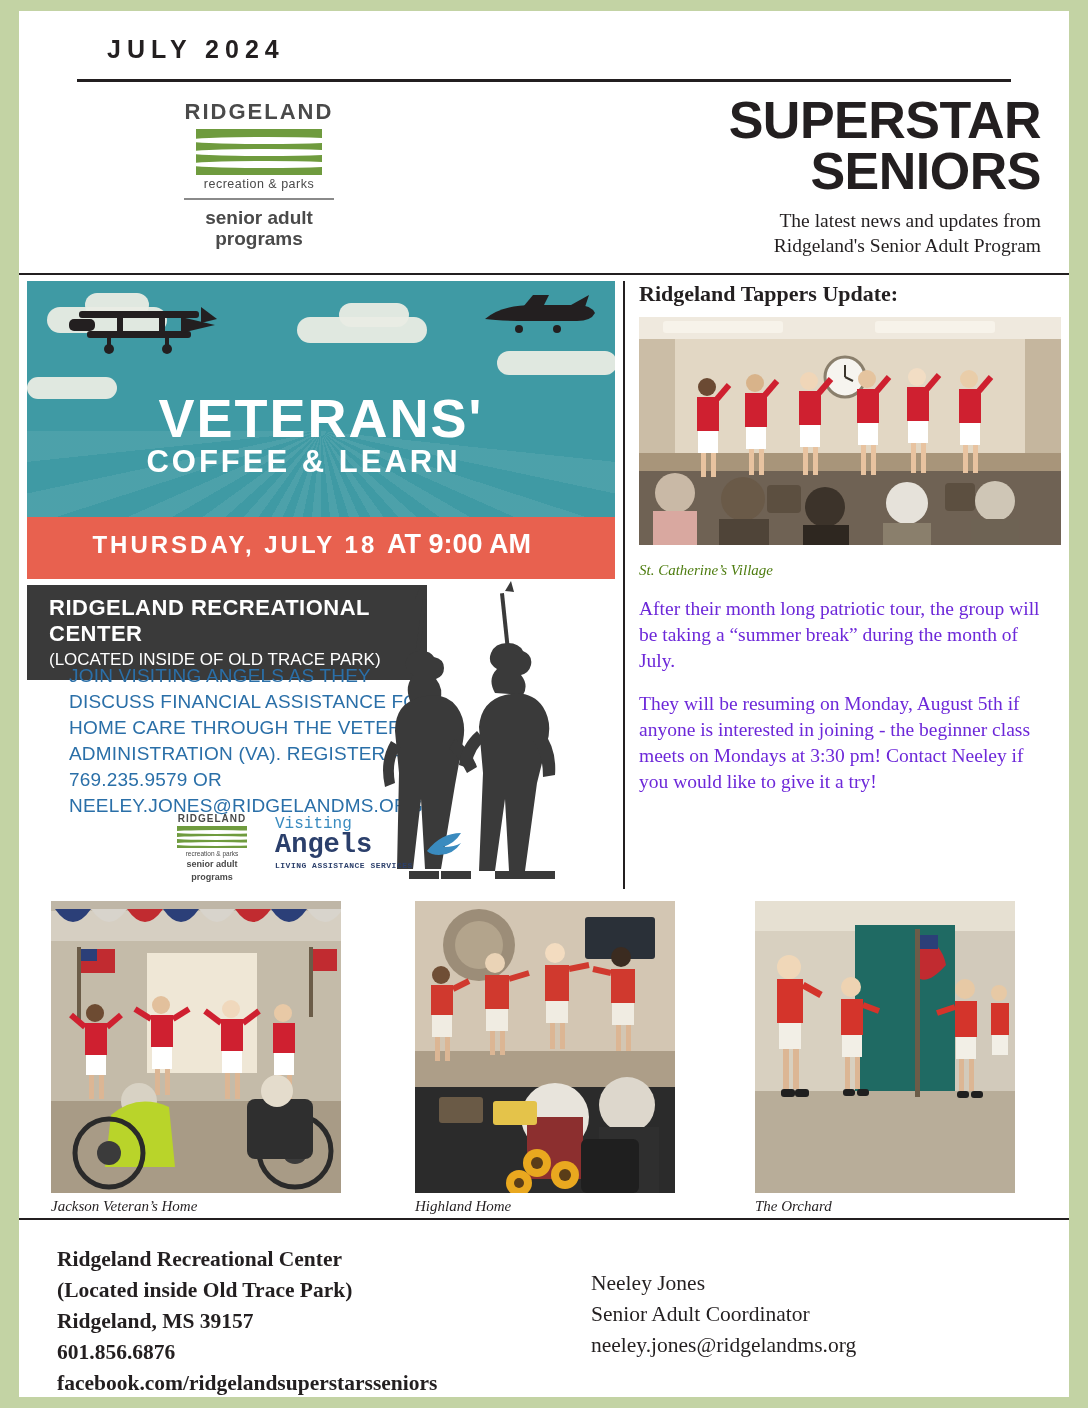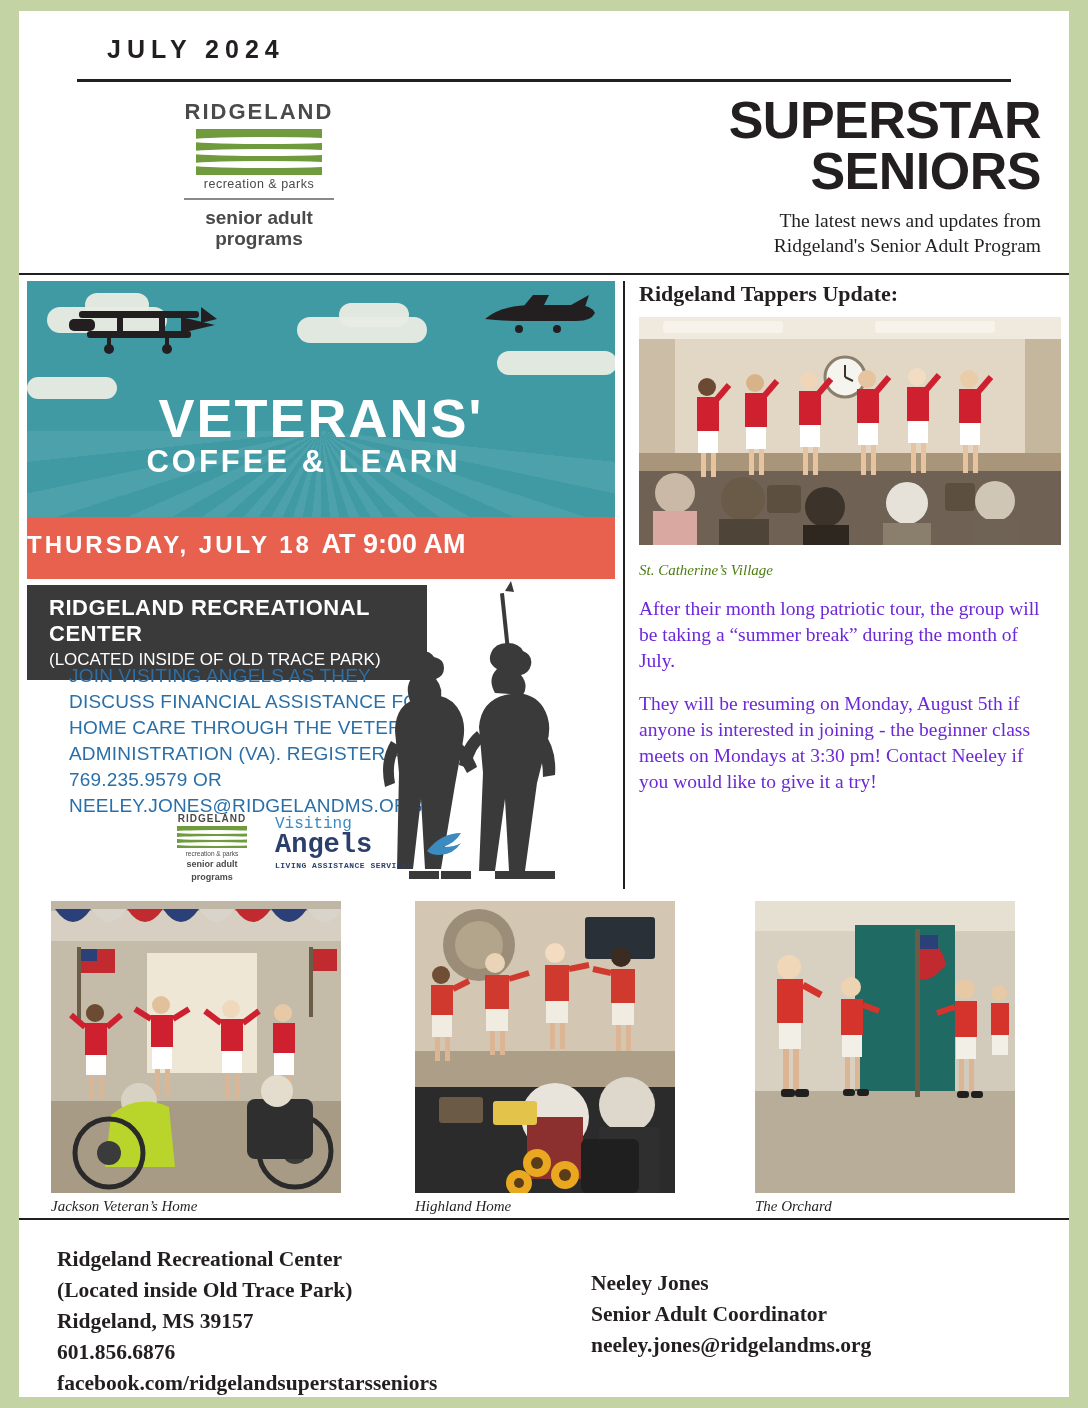--- a/index.html
+++ b/index.html
@@ -188,21 +188,21 @@
   .fl-band {
     position: absolute;
     left: 0; top: 236px;
     width: 588px; height: 62px;
     background: #e8614f;
   }
   .fl-band-text {
     position: absolute;
     left: 0; top: 248px;
     width: 504px;
-    text-align: left;
+    text-align: right;
     font-family: "Liberation Sans", sans-serif;
     font-weight: bold;
     font-size: 24px;
     letter-spacing: 3px;
     color: #ffffff;
   }
   .fl-band-text b {
     font-size: 27px;
     letter-spacing: 0px;
   }
@@ -362,21 +362,21 @@
     font-family: "Liberation Serif", serif;
     font-weight: bold;
     font-size: 21.5px;
     line-height: 1.44;
     color: #231f20;
   }
   .foot-right {
     position: absolute;
     left: 572px; top: 48px;
     font-family: "Liberation Serif", serif;
-    font-weight: bold;
+    font-weight: normal;
     font-size: 21.5px;
     line-height: 1.44;
     color: #231f20;
   }
 </style>
 </head>
 <body>
 
 <div class="page">
 

